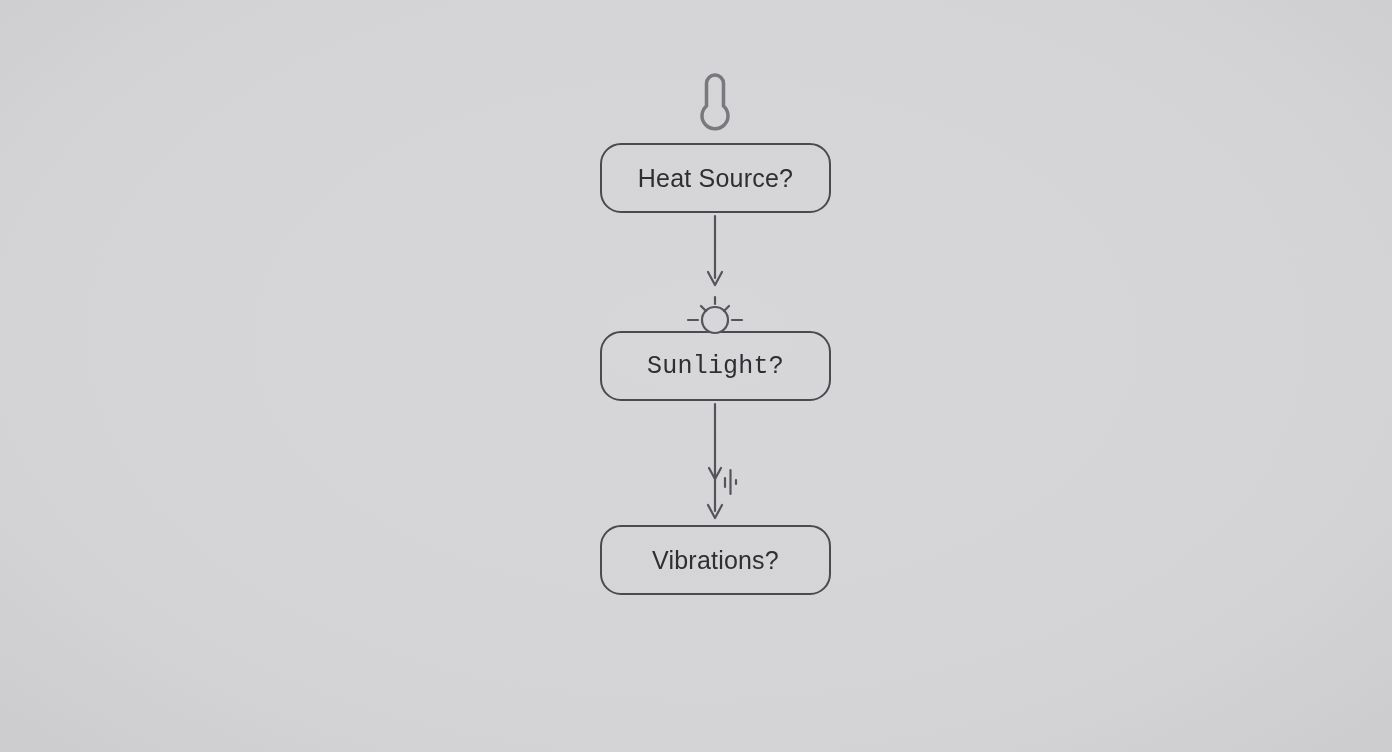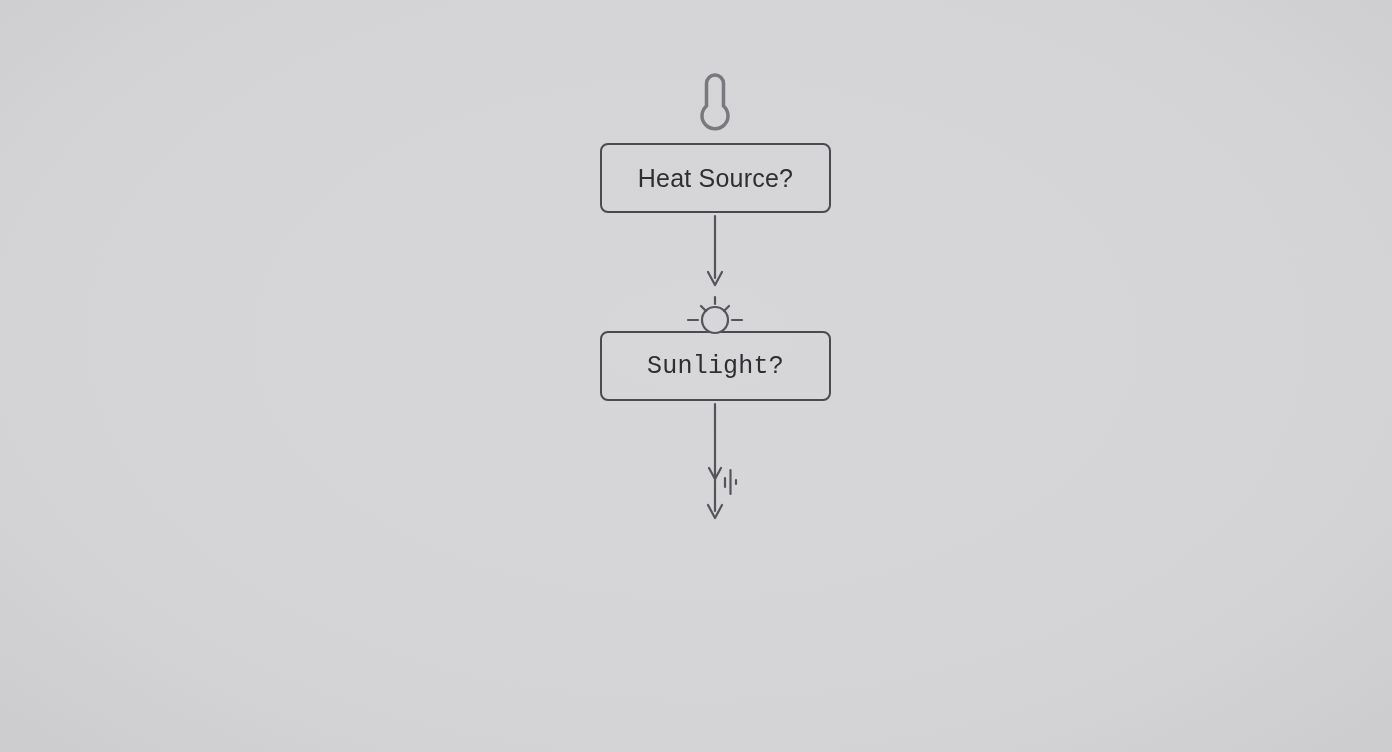--- a/index.html
+++ b/index.html
@@ -20,21 +20,21 @@
       var(--bg, #d7d6d8) 0%,
       #d4d3d5 70%,
       #cccbce 100%);
   }
   .node {
     position: absolute;
     left: 600px;
     width: 227px;
     height: 66px;
     border: 2.5px solid var(--border, #4b4a50);
-    border-radius: 8px;
+    border-radius: 21px;
     display: flex;
     align-items: center;
     justify-content: center;
     background: transparent;
     box-sizing: content-box;
   }
   #node-heat { top: 143px; }
   #node-sun  { top: 331px; font-family: Liberation Mono, monospace; }
   #node-vib  { top: 525px; }
   .node-label {
@@ -75,20 +75,23 @@
 <div class="canvas">
 
   <div class="node" id="node-heat">
     <span class="node-label">Heat Source?</span>
   </div>
 
   <div class="node" id="node-sun">
     <span class="node-label">Sunlight?</span>
   </div>
 
+  <div class="node" id="node-vib">
+    <span class="node-label">Vibrations?</span>
+  </div>
 
   <svg class="icon-layer" viewBox="0 0 1392 752">
 
     <g>
       <path class="icon-stroke" d="M 706.5 83.5
                a 8.5 8.5 0 0 1 17 0
                L 723.5 106
                a 13 13 0 1 1 -17 0
                Z"></path>
     </g>

